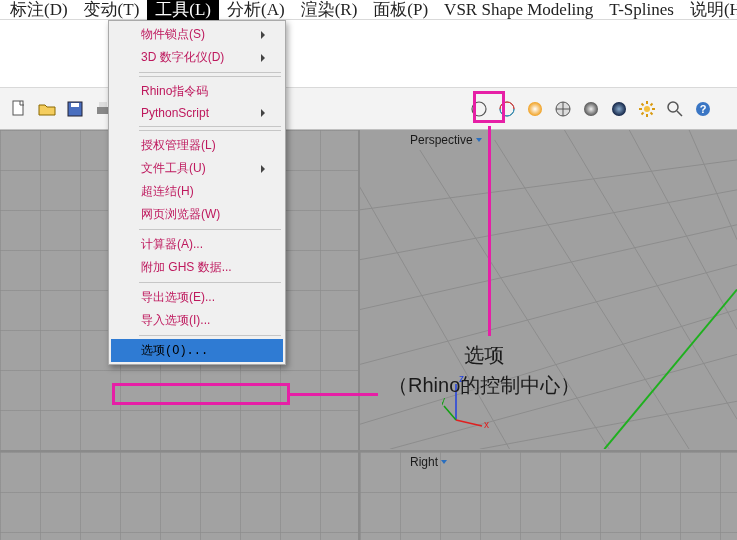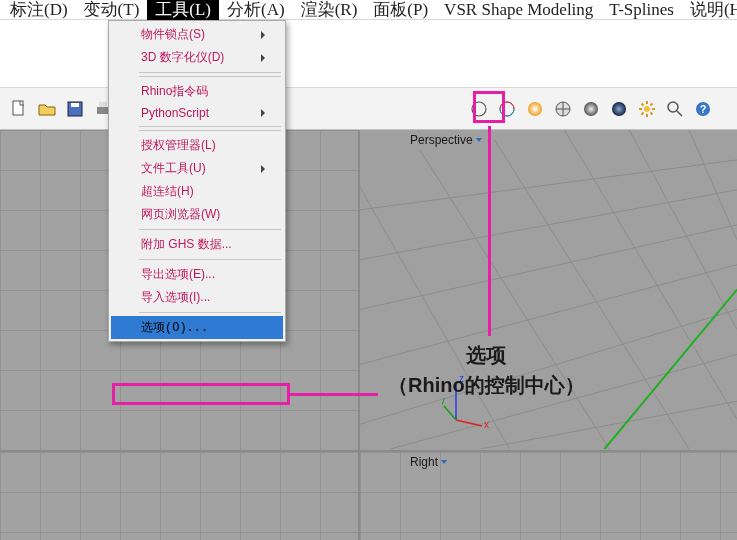--- a/index.html
+++ b/index.html
@@ -188,21 +188,20 @@
   
   .annotation {
     position: absolute;
     left: 388px;
     top: 340px;
     font-size: 20px;
     color: #1a1a1a;
     text-align: center;
     line-height: 1.5;
     z-index: 60;
-    font-weight: bold;
   }
 </style>
 </head>
 <body>
 
 <div class="menubar" id="menubar">
     <div class="menu-item">标注(D)</div>
     <div class="menu-item">变动(T)</div>
     <div class="menu-item active">工具(L)</div>
     <div class="menu-item">分析(A)</div>
@@ -424,20 +423,23 @@
       <span class="arrow"></span>
     </div>
     <div class="dd-item">
       <span>超连结(H)</span>
     </div>
     <div class="dd-item">
       <span>网页浏览器(W)</span>
     </div>
     <div class="sep"></div>
     <div class="dd-item">
+      <span>计算器(A)...</span>
+    </div>
+    <div class="dd-item">
       <span>附加 GHS 数据...</span>
     </div>
     <div class="sep"></div>
     <div class="dd-item">
       <span>导出选项(E)...</span>
     </div>
     <div class="dd-item">
       <span>导入选项(I)...</span>
     </div>
     <div class="sep"></div>

